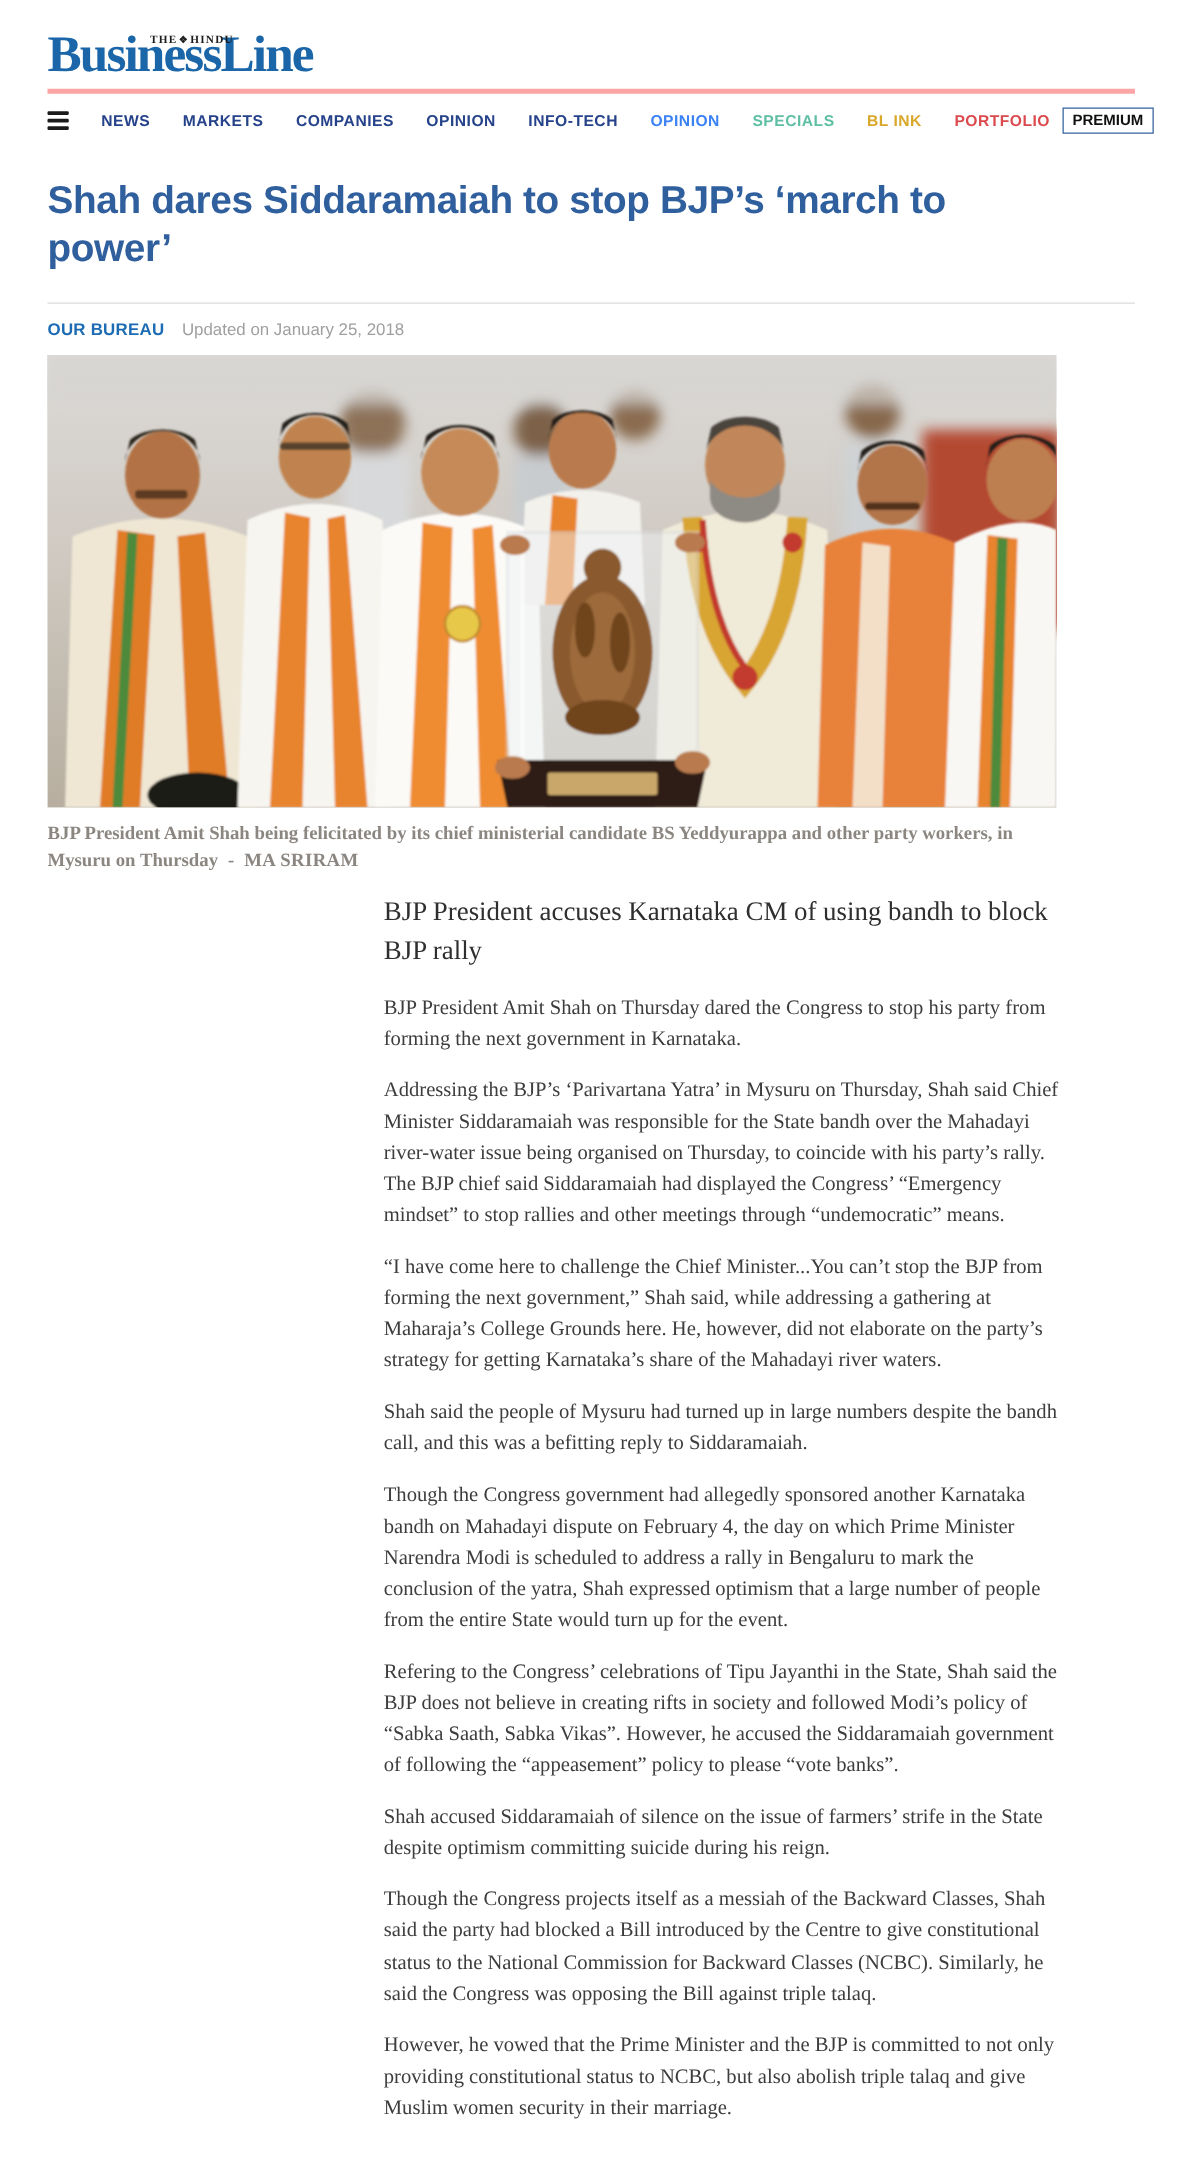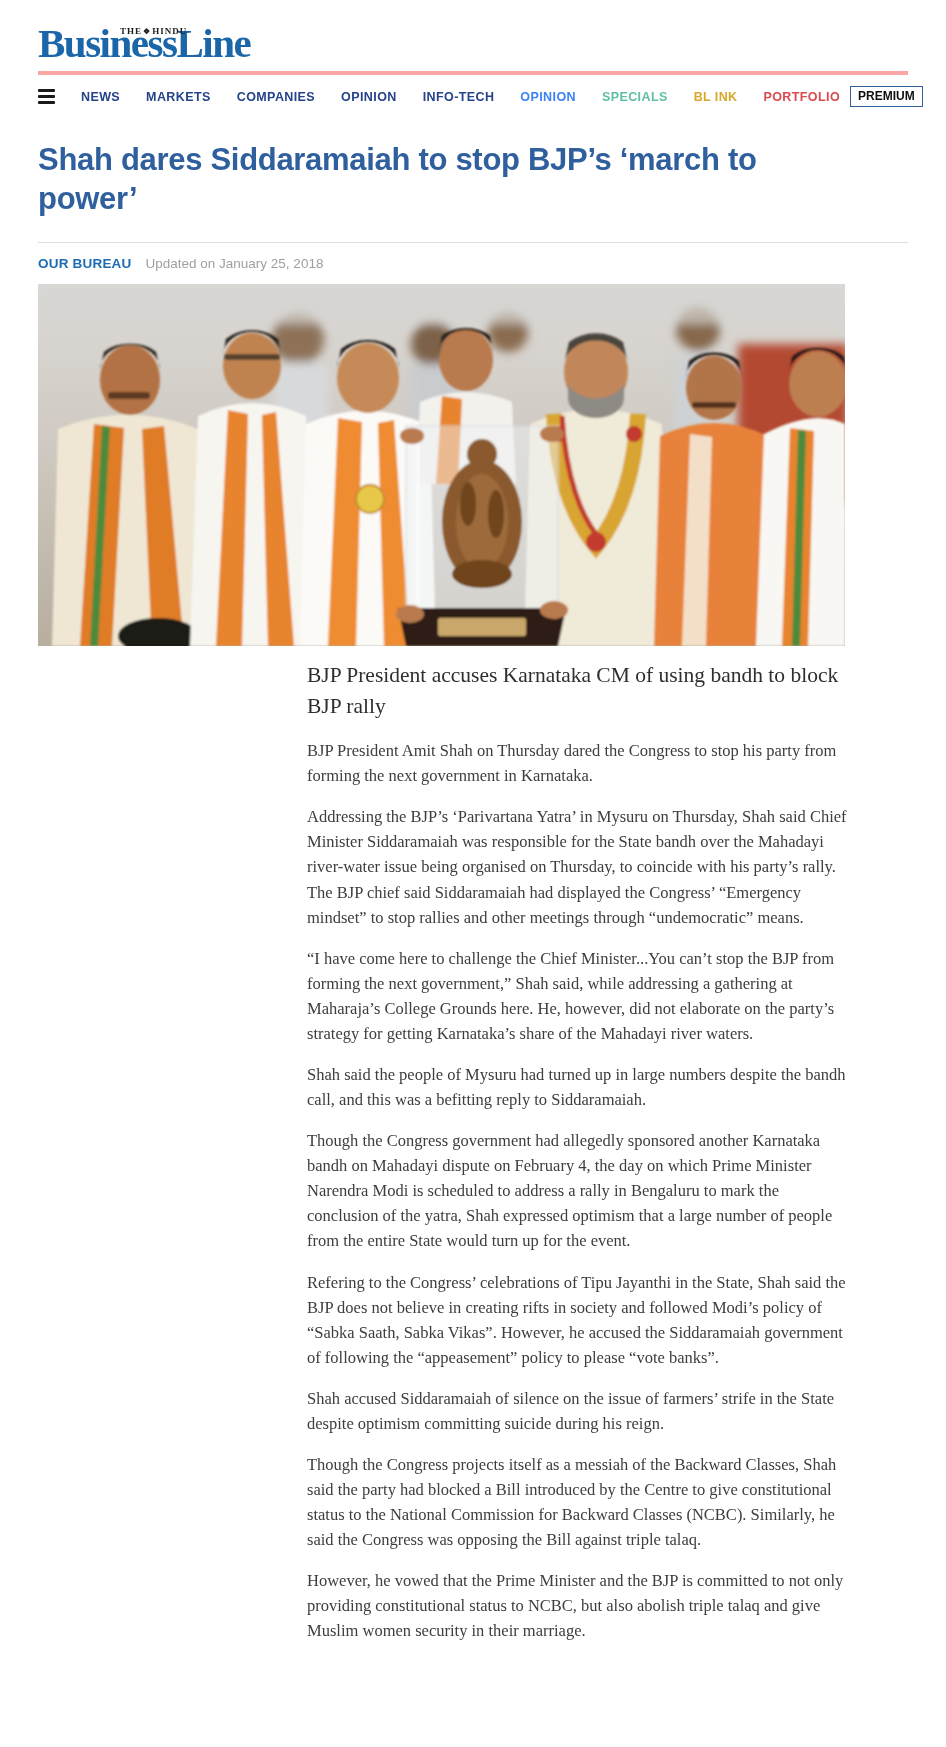--- a/index.html
+++ b/index.html
@@ -213,20 +213,23 @@
         <rect x="400" y="334" width="88" height="18" rx="2" fill="#c9a76b"></rect>
 
         <ellipse cx="372" cy="330" rx="14" ry="9" fill="#b97a4e"></ellipse>
         <ellipse cx="516" cy="326" rx="14" ry="9" fill="#b97a4e"></ellipse>
         <ellipse cx="374" cy="152" rx="12" ry="8" fill="#b97a4e"></ellipse>
         <ellipse cx="514" cy="150" rx="12" ry="8" fill="#b97a4e"></ellipse>
       </g>
     </svg>
   </figure>
 
+  <div class="caption">
+    <span>BJP President Amit Shah being felicitated by its chief ministerial candidate BS Yeddyurappa and other party workers, in Mysuru on Thursday</span><span class="sep">-</span><span class="credit">MA SRIRAM</span>
+  </div>
 
   <section class="article-col">
     <h2 class="subtitle">BJP President accuses Karnataka CM of using bandh to block BJP rally</h2>
     <div class="article-body">
 
         <p>BJP President Amit Shah on Thursday dared the Congress to stop his party from forming the next government in Karnataka.</p>
 
         <p>Addressing the BJP’s ‘Parivartana Yatra’ in Mysuru on Thursday, Shah said Chief Minister Siddaramaiah was responsible for the State bandh over the Mahadayi river-water issue being organised on Thursday, to coincide with his party’s rally. The BJP chief said Siddaramaiah had displayed the Congress’ “Emergency mindset” to stop rallies and other meetings through “undemocratic” means.</p>
 
         <p>“I have come here to challenge the Chief Minister...You can’t stop the BJP from forming the next government,” Shah said, while addressing a gathering at Maharaja’s College Grounds here. He, however, did not elaborate on the party’s strategy for getting Karnataka’s share of the Mahadayi river waters.</p>

